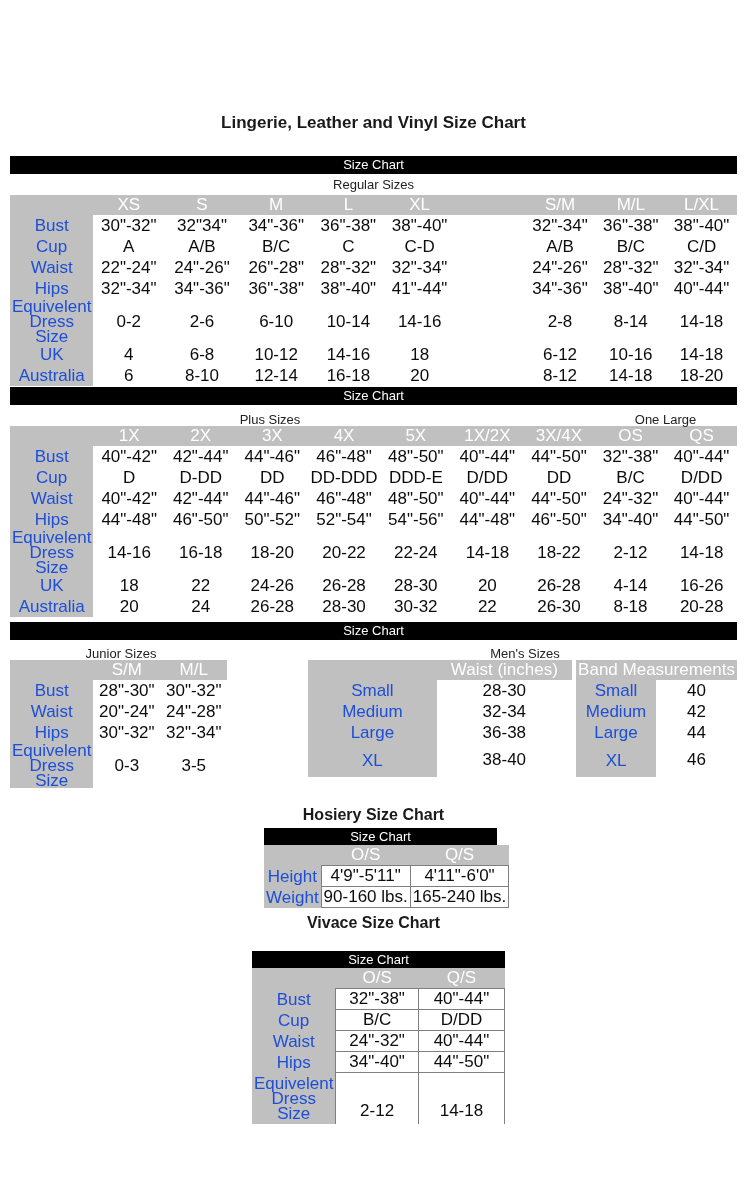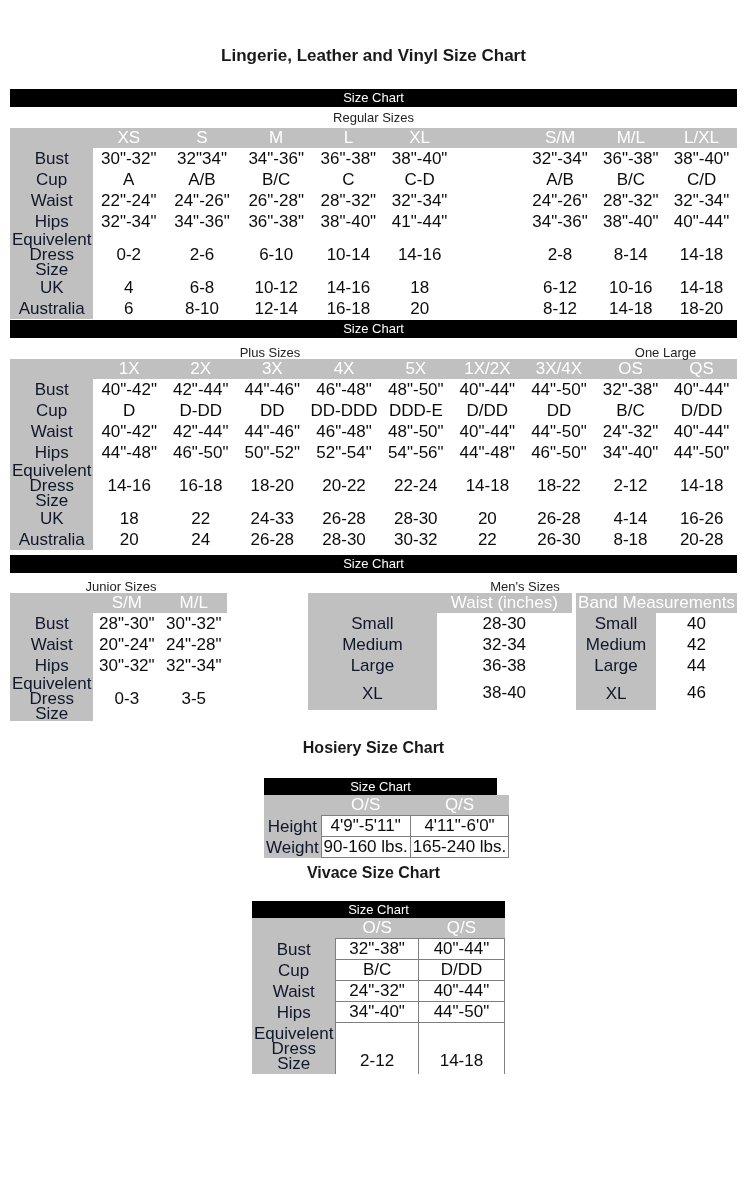--- a/index.html
+++ b/index.html
@@ -1,46 +1,46 @@
 <!DOCTYPE html>
 <html><head>
 <meta charset="utf-8">
 <style>
   *{box-sizing:border-box}
   html,body{margin:0;padding:0}
   body{width:747px;height:1200px;background:#fff;font-family:"Liberation Sans","DejaVu Sans",sans-serif;color:#000}
-  .wrap{width:727px;margin:0 10px;padding-top:46px}
+  .wrap{width:727px;margin:0 10px;padding-top:113px}
   h1{font-size:17px;font-weight:bold;text-align:center;margin:0 0 23px 0;color:#1a1a1a;letter-spacing:0}
   .h2{font-size:16px;font-weight:bold;text-align:center;color:#1a1a1a}
   .bar{background:#000;color:#fff;font-size:13px;text-align:center;height:18px;line-height:18px}
   .smallbar{height:17px;line-height:17px}
   .sub{position:relative;height:21px;line-height:21px;font-size:13px;text-align:center;color:#222}
   .sub3{height:20px;line-height:20px}
   .subspan{position:absolute;top:4px;text-align:center}
   table{border-collapse:collapse;table-layout:fixed;font-size:17px}
   td{padding:0 2px;text-align:center;vertical-align:middle;overflow:hidden;white-space:nowrap}
   .h{background:#c0c0c0;color:#fff;font-weight:normal}
-  .l{background:#c0c0c0;color:#0f172a;white-space:normal;line-height:15px}
+  .l{background:#c0c0c0;color:#1d4ed8;white-space:normal;line-height:15px}
   .v{background:#fff;color:#0c0c0c}
   .sp{background:#fff}
   .b{border:1px solid #7f7f7f}
   .blr{border-left:1px solid #7f7f7f;border-right:1px solid #7f7f7f}
   tr.hd{height:20px}
   tr.r{height:21px}
   tr.tall{height:34px}
   tr.hr{height:19px}
   tr.vr{height:17px}
   tr.vhd{height:18px}
   tr.vtall{height:51px}
   .bot{vertical-align:bottom;padding-bottom:3px}
   .mens{margin-left:81px}
   .flexrow{display:flex;align-items:flex-start}
   .sec2{margin-top:1px}
   .sec3{margin-top:5px}
-  .hosiery-title{margin:18px 0 21px 0}
+  .hosiery-title{margin:18px 0 4px 0}
   .hosiery-box{width:233px;margin-left:254px}
   .vivace-title{margin:6px 0 19px 0}
   .vivace-box{width:253px;margin-left:242px}
 </style>
 </head>
 <body>
 
 <div class="wrap">
 
   <h1>Lingerie, Leather and Vinyl Size Chart</h1>
@@ -251,21 +251,21 @@
             <td class="v">22-24</td>
             <td class="v">14-18</td>
             <td class="v">18-22</td>
             <td class="v">2-12</td>
             <td class="v">14-18</td>
           </tr>
       <tr class="r">
             <td class="l">UK</td>
             <td class="v">18</td>
             <td class="v">22</td>
-            <td class="v">24-33</td>
+            <td class="v">24-26</td>
             <td class="v">26-28</td>
             <td class="v">28-30</td>
             <td class="v">20</td>
             <td class="v">26-28</td>
             <td class="v">4-14</td>
             <td class="v">16-26</td>
           </tr>
       <tr class="r">
             <td class="l">Australia</td>
             <td class="v">20</td>

